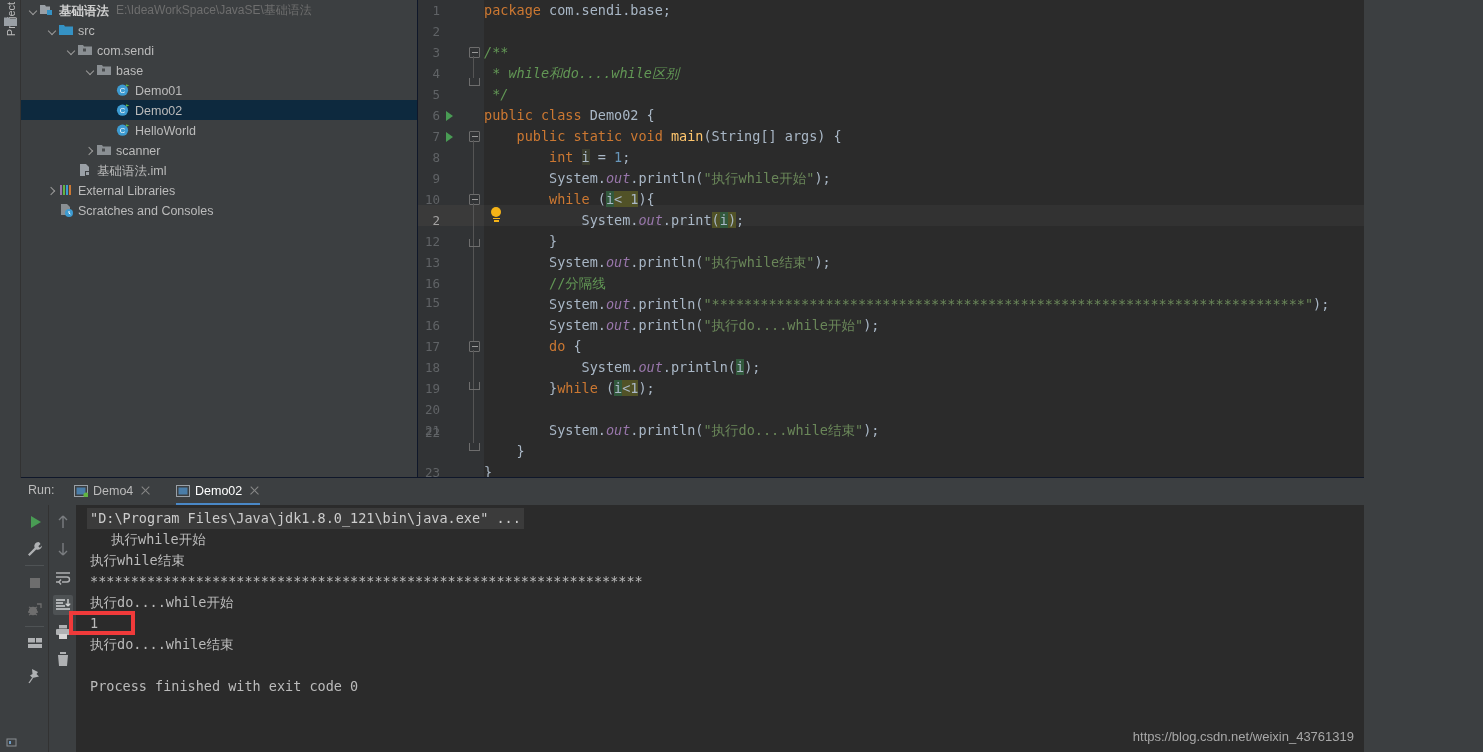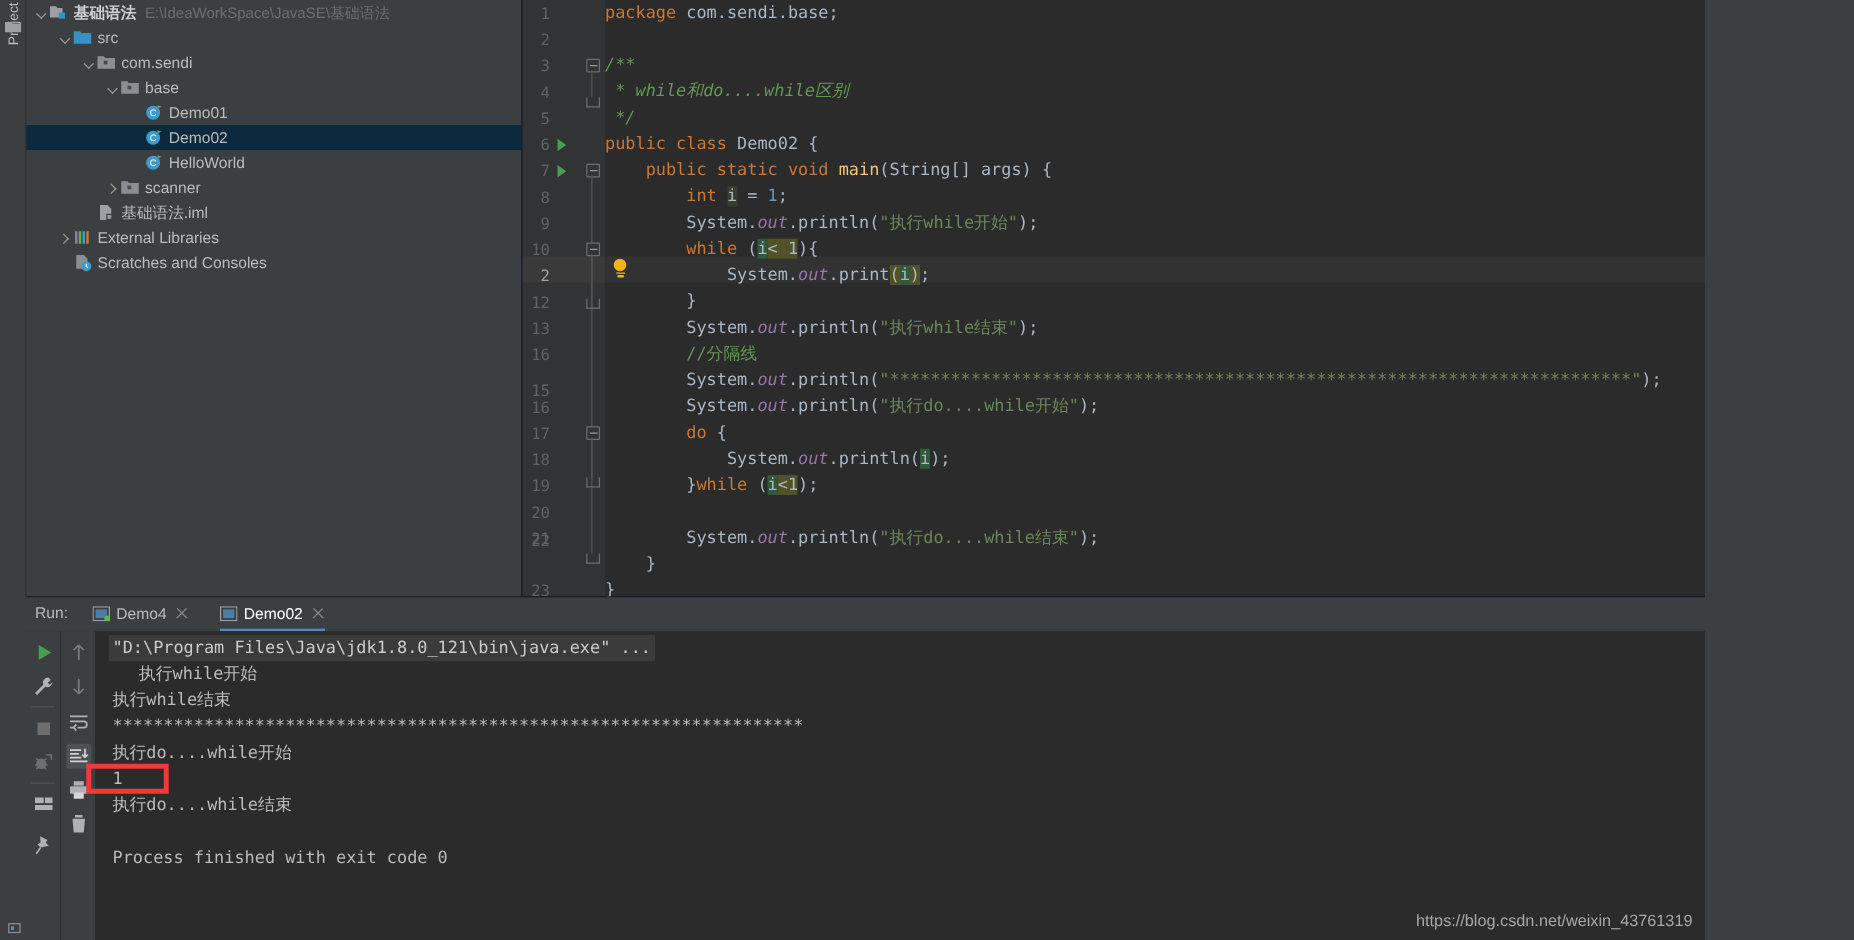--- a/index.html
+++ b/index.html
@@ -363,21 +363,21 @@
           <div class="run-arrow" style="top: 111px;"></div>
           <div class="gutter-num" style="top: 126px;">7</div>
           <div class="run-arrow" style="top: 132px;"></div>
           <div class="gutter-num" style="top: 147px;">8</div>
           <div class="gutter-num" style="top: 168px;">9</div>
           <div class="gutter-num" style="top: 189px;">10</div>
           <div class="gutter-num cur" style="top: 210px;">2</div>
           <div class="gutter-num" style="top: 231px;">12</div>
           <div class="gutter-num" style="top: 252px;">13</div>
           <div class="gutter-num" style="top: 273px;">16</div>
-          <div class="gutter-num" style="top: 302px;">15</div>
+          <div class="gutter-num" style="top: 292px;">15</div>
           <div class="gutter-num" style="top: 315px;">16</div>
           <div class="gutter-num" style="top: 336px;">17</div>
           <div class="gutter-num" style="top: 357px;">18</div>
           <div class="gutter-num" style="top: 378px;">19</div>
           <div class="gutter-num" style="top: 399px;">20</div>
           <div class="gutter-num" style="top: 420px;">21</div>
           <div class="gutter-num" style="top: 422px;">22</div>
           <div class="gutter-num" style="top: 462px;">23</div>
         </div>
 

